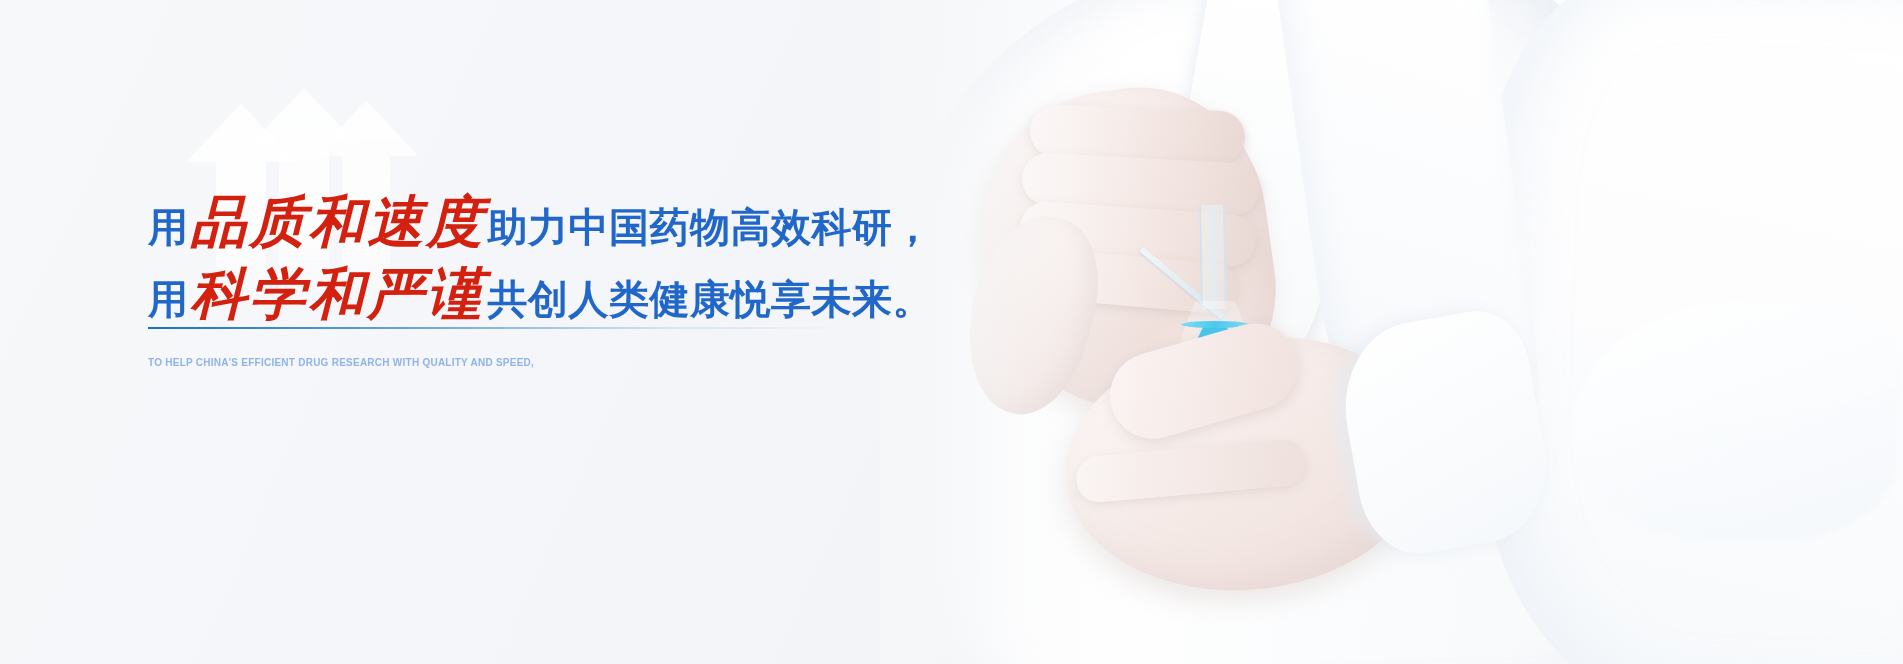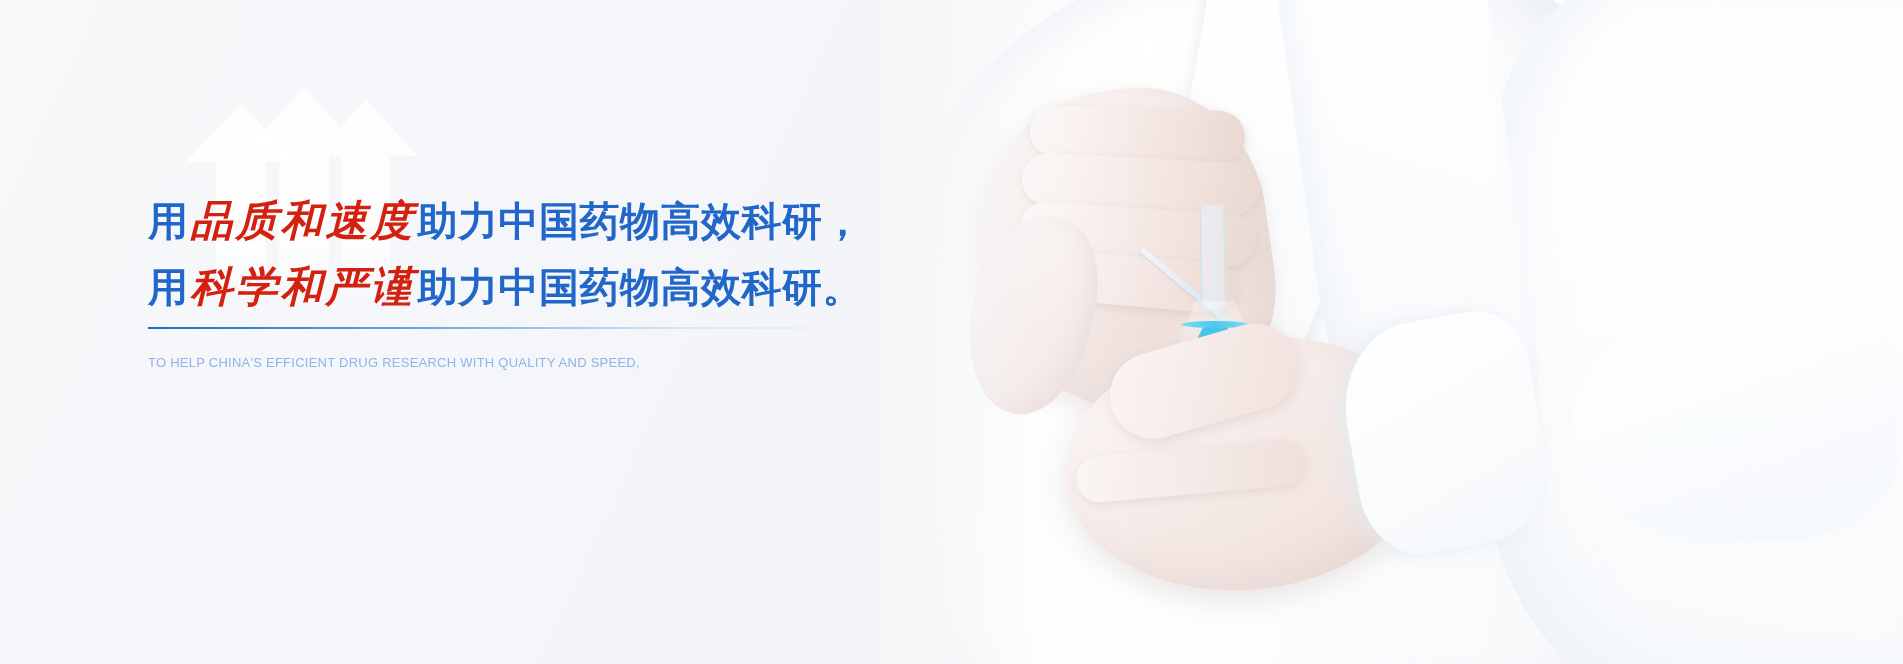--- a/index.html
+++ b/index.html
@@ -204,38 +204,39 @@
     line-height:66px;
     letter-spacing:.5px;
     font-weight:700;
     color:#2167c9;
   }
   .line .accent{
     color:#d4210f;
     font-family:"DejaVu Serif","Liberation Serif",serif;
     font-style:italic;
     font-weight:700;
-    font-size:42px;
+    font-size:56px;
     letter-spacing:3px;
     padding:0 2px;
   }
   .divider{
     position:absolute; top:327px; left:0;
     width:700px; height:2px;
     background:linear-gradient(90deg,#1a6fc4 0%, #6ea8de 40%, rgba(160,196,232,.35) 75%, rgba(255,255,255,0) 100%);
   }
   .subtitle{
     position:absolute; top:351px; left:0; width:760px;
   }
   .sub-line{
-    font-size:13px;
+    font-size:10px;
     line-height:23px;
     letter-spacing:.25px;
     color:#90b3e8;
     white-space:nowrap;
+    font-weight:bold;
   }
 </style>
 </head>
 <body>
 
 <div class="banner">
 
   <div class="photo">
     <div class="photo-bg"></div>
     <div class="cyan-glow"></div>
@@ -309,21 +310,21 @@
         </defs>
         <polygon points="52,0 104,56 76,56 76,200 28,200 28,56 0,56" fill="url(#ag3)"></polygon>
       </svg>
     </div>
   </div>
 
   <div class="content">
 
     <div class="headline">
       <div class="line"><span>用</span><span class="accent">品质和速度</span><span>助力中国药物高效科研，</span></div>
-      <div class="line"><span>用</span><span class="accent">科学和严谨</span><span>助力中国药物高效科研。</span></div>
+      <div class="line"><span>用</span><span class="accent">科学和严谨</span><span>共创人类健康悦享未来。</span></div>
     </div>
 
     <div class="divider"></div>
 
     <div class="subtitle">
       <div class="sub-line">TO HELP CHINA'S EFFICIENT DRUG RESEARCH WITH QUALITY AND SPEED,</div>
     </div>
 
   </div>
 </div>

